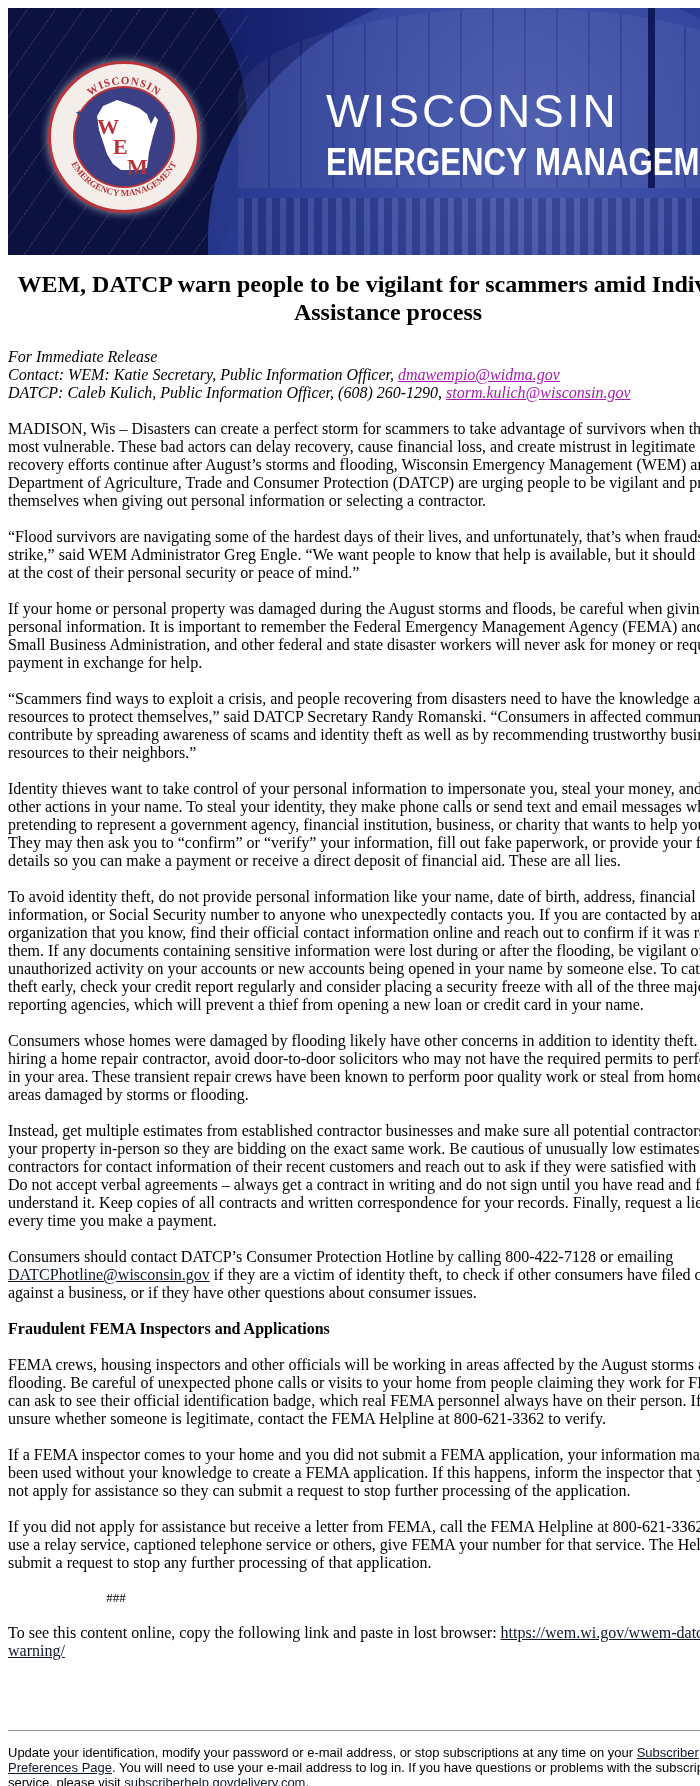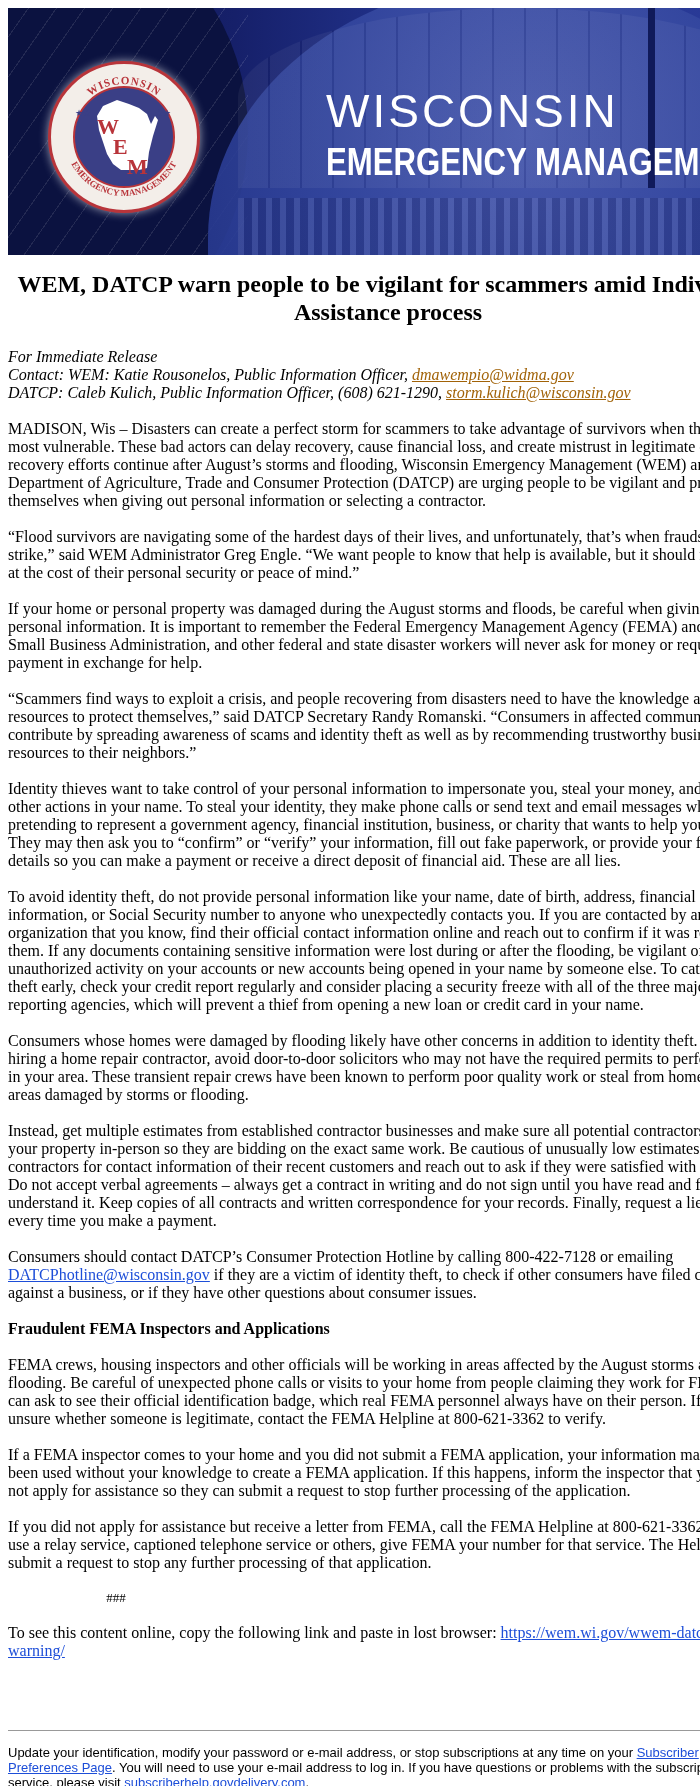--- a/index.html
+++ b/index.html
@@ -59,23 +59,23 @@
       font-family: "Liberation Sans", sans-serif; white-space: nowrap;
     }
     .banner-title .l1 { font-size: 46px; letter-spacing: 3px; font-weight: normal; line-height: 50px; }
     .banner-title .l2 { font-size: 38px; letter-spacing: 0px; font-weight: bold; line-height: 44px; transform: scaleX(0.82); transform-origin: left; margin-top: 4px; }
 
     h1.headline {
       margin: 15px 0 0 0; width: 760px; text-align: center;
       font-family: "Liberation Serif", serif; font-weight: bold; font-size: 24px; line-height: 28px;
     }
     .meta { margin-top: 22px; font-style: italic; font-size: 16px; line-height: 18px; }
-    .meta a { color: #a16207; text-align: right; }
+    .meta a { color: #a21caf; text-align: right; }
     p.body-p { margin: 18px 0 0 0; font-size: 16px; line-height: 18px; width: 760px; }
-    a { color: #1d4ed8; text-decoration: underline; }
+    a { color: #0f172a; text-decoration: underline; }
     h3.subhead { margin: 18px 0 0 0; font-size: 16px; font-weight: bold; line-height: 18px; }
     .center-mark { text-align: center; font-size: 13px; margin-top: 18px; width: 760px; transform: translateX(-272px); }
     .spacer { height: 70px; }
     hr.rule { border: 0; border-top: 1px solid #999; margin: 0; width: 760px; }
     .footer1 {
       margin-top: 14px; font-family: "Liberation Sans", sans-serif; font-size: 13px; line-height: 15px; width: 760px;
     }
   </style>
 </head>
 <body>
@@ -115,22 +115,22 @@
     <div class="banner-title">
       <div class="l1">WISCONSIN</div>
       <div class="l2">EMERGENCY MANAGEMENT</div>
     </div>
   </div>
 
   <h1 class="headline">WEM, DATCP warn people to be vigilant for scammers amid Individual Assistance process</h1>
 
   <div class="meta">
     <div>For Immediate Release</div>
-    <div><span>Contact: WEM: Katie Rousonelos, Public Information Officer, </span><a href="#">dmawempio@widma.gov</a></div>
-    <div><span>DATCP: Caleb Kulich, Public Information Officer, (608) 621-1290, </span><a href="#">storm.kulich@wisconsin.gov</a></div>
+    <div><span>Contact: WEM: Katie Secretary, Public Information Officer, </span><a href="#">dmawempio@widma.gov</a></div>
+    <div><span>DATCP: Caleb Kulich, Public Information Officer, (608) 260-1290, </span><a href="#">storm.kulich@wisconsin.gov</a></div>
   </div>
 
   <p class="body-p">MADISON, Wis – Disasters can create a perfect storm for scammers to take advantage of survivors when they are most vulnerable. These bad actors can delay recovery, cause financial loss, and create mistrust in legitimate efforts. As recovery efforts continue after August’s storms and flooding, Wisconsin Emergency Management (WEM) and the Department of Agriculture, Trade and Consumer Protection (DATCP) are urging people to be vigilant and protect themselves when giving out personal information or selecting a contractor.</p>
   <p class="body-p">“Flood survivors are navigating some of the hardest days of their lives, and unfortunately, that’s when fraudsters strike,” said WEM Administrator Greg Engle. “We want people to know that help is available, but it should not come at the cost of their personal security or peace of mind.”</p>
   <p class="body-p">If your home or personal property was damaged during the August storms and floods, be careful when giving out personal information. It is important to remember the Federal Emergency Management Agency (FEMA) and the U.S. Small Business Administration, and other federal and state disaster workers will never ask for money or require payment in exchange for help.</p>
   <p class="body-p">“Scammers find ways to exploit a crisis, and people recovering from disasters need to have the knowledge and resources to protect themselves,” said DATCP Secretary Randy Romanski. “Consumers in affected communities can contribute by spreading awareness of scams and identity theft as well as by recommending trustworthy businesses and resources to their neighbors.”</p>
   <p class="body-p">Identity thieves want to take control of your personal information to impersonate you, steal your money, and take other actions in your name. To steal your identity, they make phone calls or send text and email messages while pretending to represent a government agency, financial institution, business, or charity that wants to help you recover. They may then ask you to “confirm” or “verify” your information, fill out fake paperwork, or provide your financial details so you can make a payment or receive a direct deposit of financial aid. These are all lies.</p>
   <p class="body-p">To avoid identity theft, do not provide personal information like your name, date of birth, address, financial information, or Social Security number to anyone who unexpectedly contacts you. If you are contacted by an organization that you know, find their official contact information online and reach out to confirm if it was really them. If any documents containing sensitive information were lost during or after the flooding, be vigilant of unauthorized activity on your accounts or new accounts being opened in your name by someone else. To catch identity theft early, check your credit report regularly and consider placing a security freeze with all of the three major credit reporting agencies, which will prevent a thief from opening a new loan or credit card in your name.</p>
   <p class="body-p">Consumers whose homes were damaged by flooding likely have other concerns in addition to identity theft. When hiring a home repair contractor, avoid door-to-door solicitors who may not have the required permits to perform work in your area. These transient repair crews have been known to perform poor quality work or steal from homeowners in areas damaged by storms or flooding.</p>
   <p class="body-p">Instead, get multiple estimates from established contractor businesses and make sure all potential contractors view your property in-person so they are bidding on the exact same work. Be cautious of unusually low estimates. Ask contractors for contact information of their recent customers and reach out to ask if they were satisfied with the work. Do not accept verbal agreements – always get a contract in writing and do not sign until you have read and fully understand it. Keep copies of all contracts and written correspondence for your records. Finally, request a lien waiver every time you make a payment.</p>

